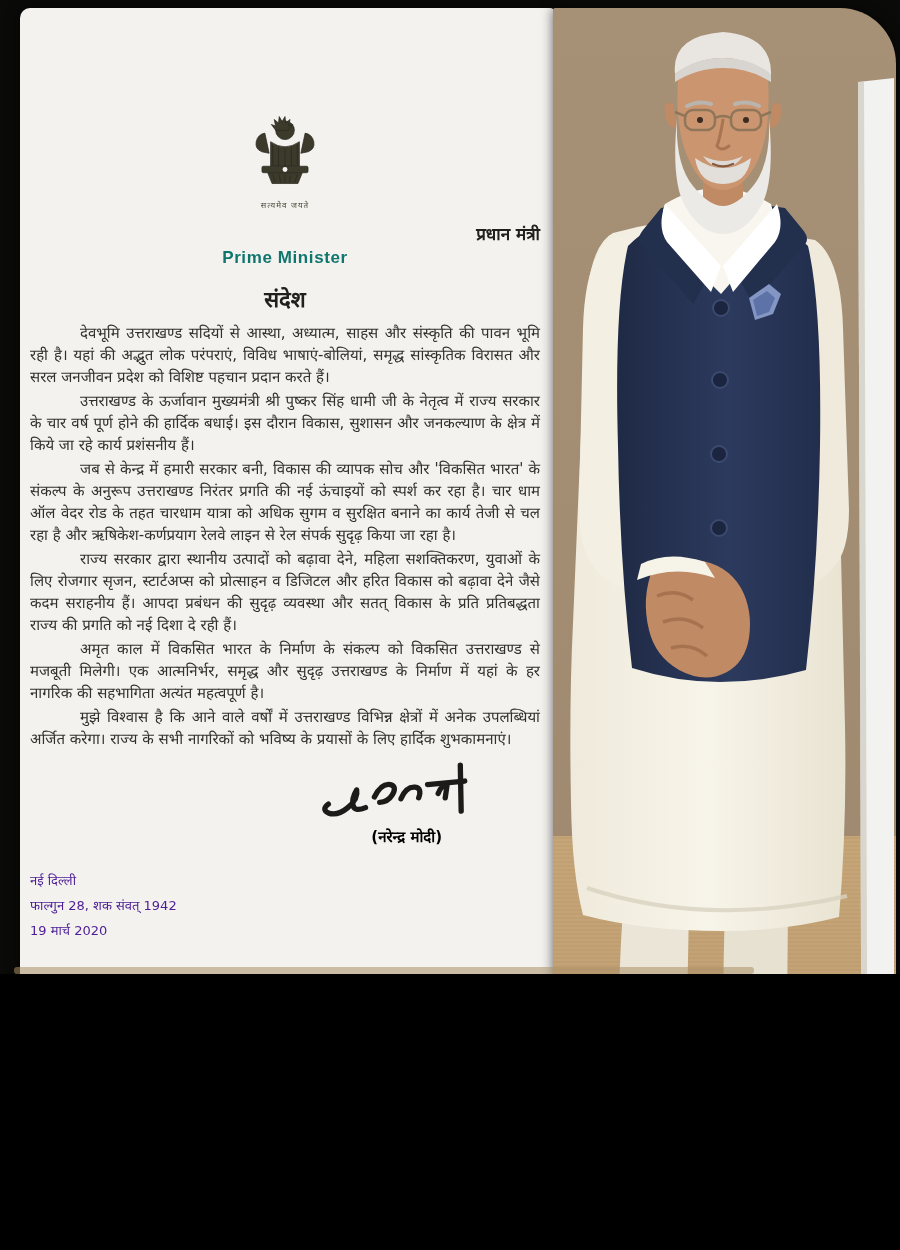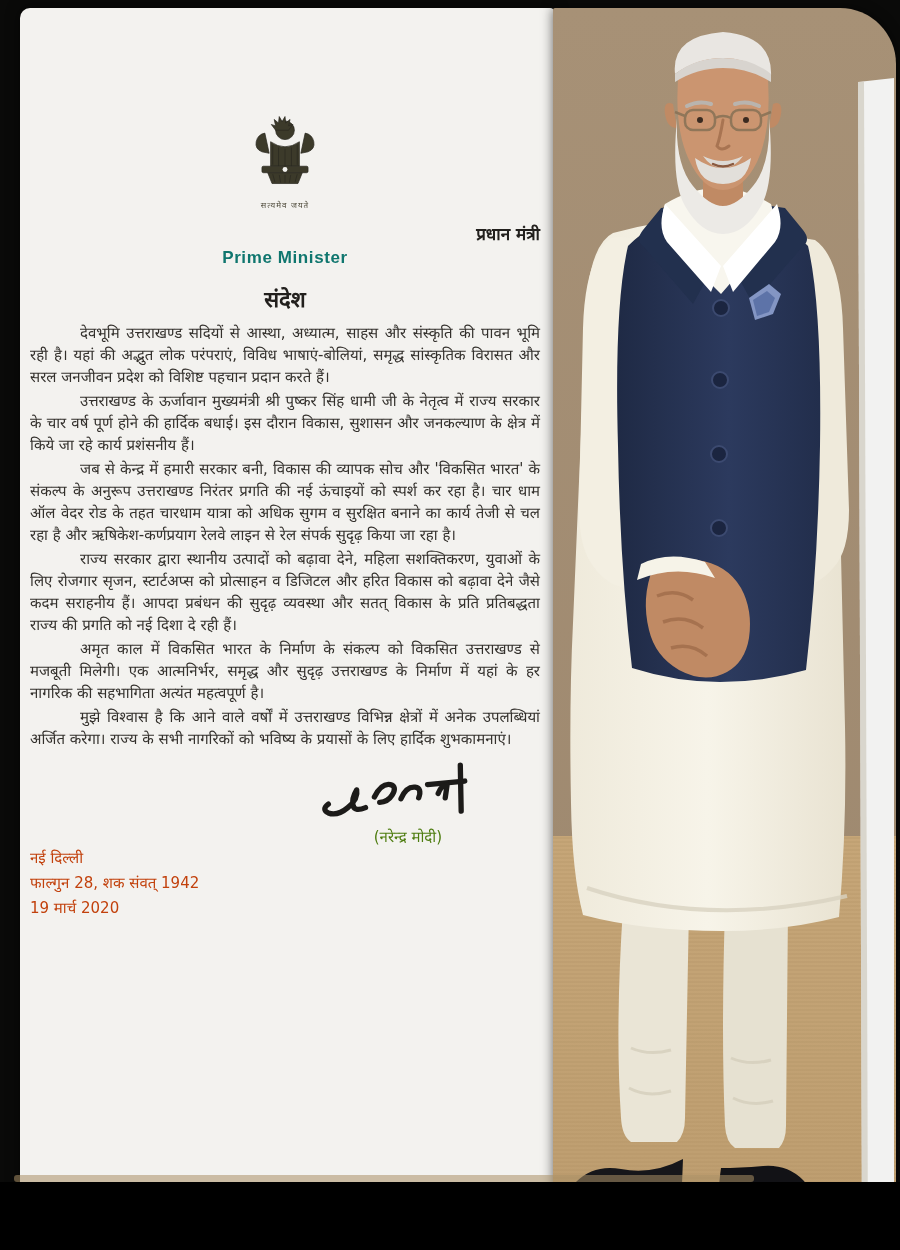--- a/index.html
+++ b/index.html
@@ -1,17 +1,17 @@
 <!DOCTYPE html>
 <html><head>
 <meta charset="utf-8">
 <style>
   html,body{margin:0;padding:0;background:#000;}
   .canvas{
-    position:relative;width:900px;height:1182px;overflow:hidden;
+    position:relative;width:900px;height:974px;overflow:hidden;
     background:#0a0a09;
     font-family:"DejaVu Sans","Liberation Sans",sans-serif;
   }
   
   .paper{
     position:absolute;left:20px;top:8px;width:534px;height:1234px;
     background:#f3f2ef;
     border-radius:10px 4px 6px 22px;
     box-shadow:0 0 14px rgba(0,0,0,.55);
     color:#2e2c29;
@@ -29,23 +29,23 @@
   .body-text p{
     margin:0 0 2px 0;
     font-size:15px;line-height:22px;
     text-align:justify;text-indent:50px;
     color:#33302c;
   }
   
   .sig-block{margin-top:8px;padding-right:38px;text-align:right;}
   .sig-svg{width:195px;height:62px;display:inline-block;}
   .sig-name{margin-top:2px;padding-right:60px;text-align:right;
-            font-size:15px;font-weight:normal;color:#4d7c0f;}
-  
-  .date-block{font-size:15px;color:#c2410c;line-height:25px;}
+            font-size:15px;font-weight:bold;color:#000000;}
+  
+  .date-block{margin-top:22px;font-size:13px;color:#4c1d95;line-height:25px;}
   
   .photo{
     position:absolute;left:553px;top:8px;width:343px;height:1234px;
     border-radius:2px 56px 18px 2px;
     overflow:hidden;
     box-shadow:0 0 12px rgba(0,0,0,.6);
   }
   .photo svg{display:block;}
   
   .bottom-strip{

